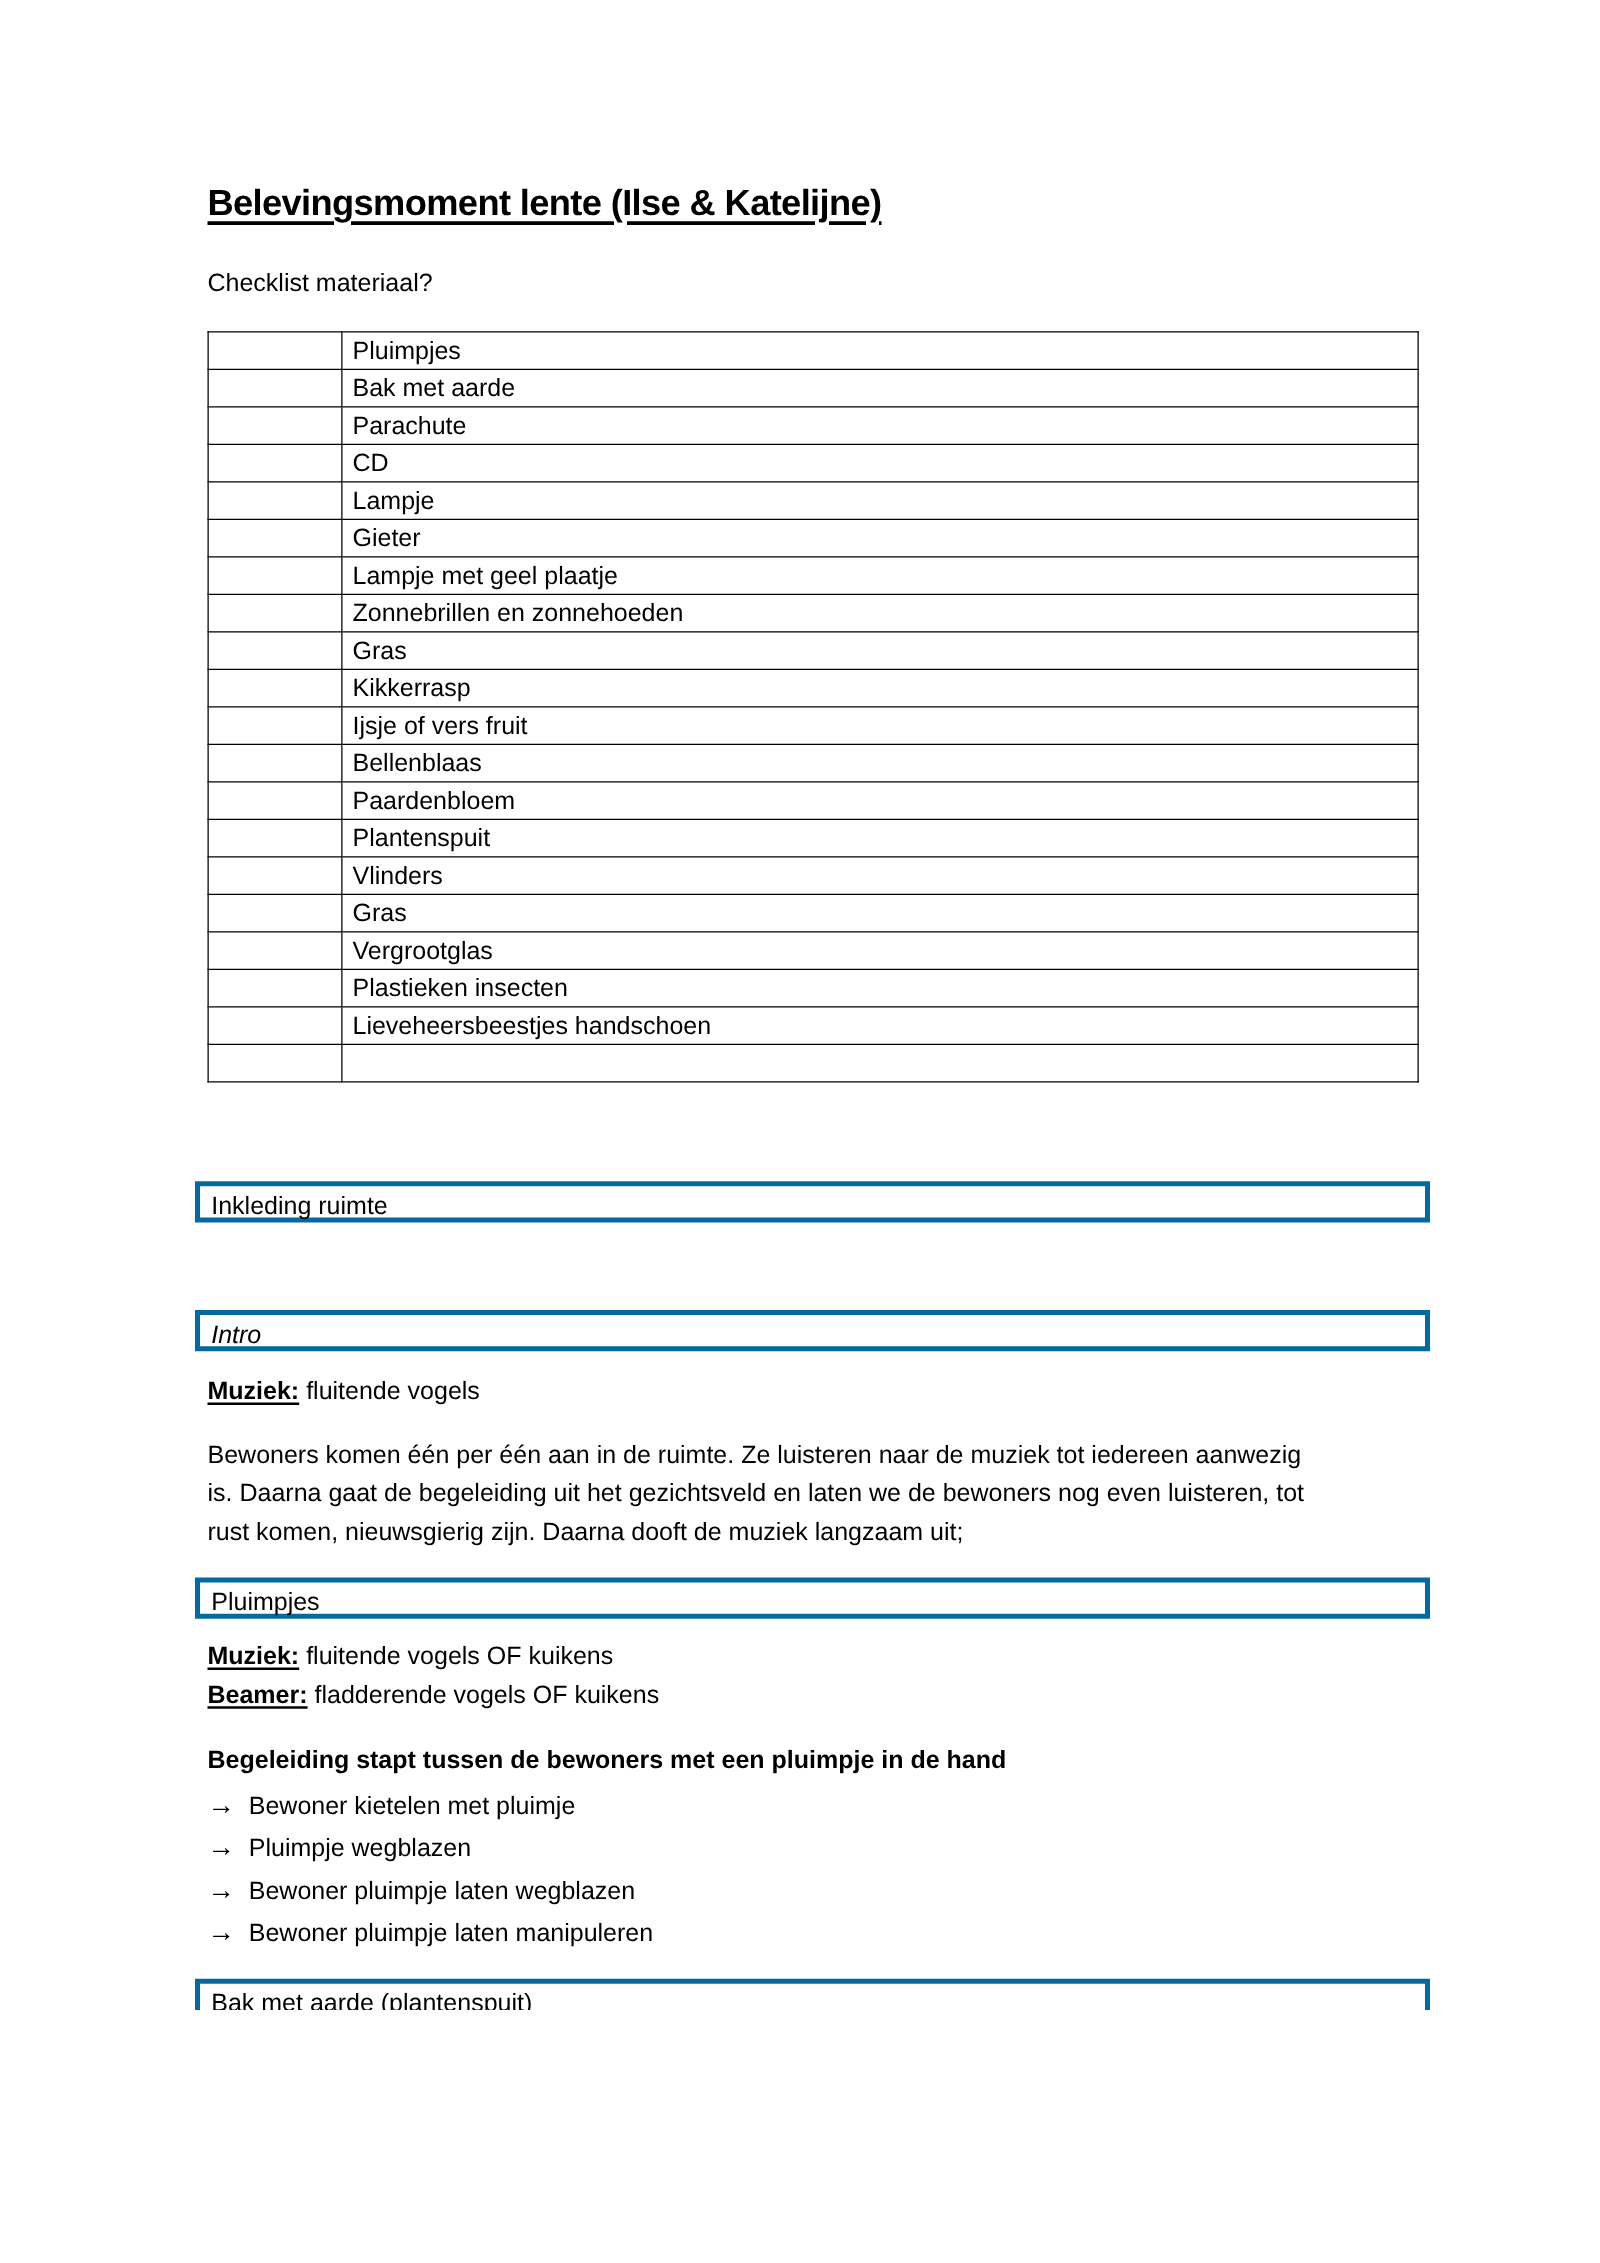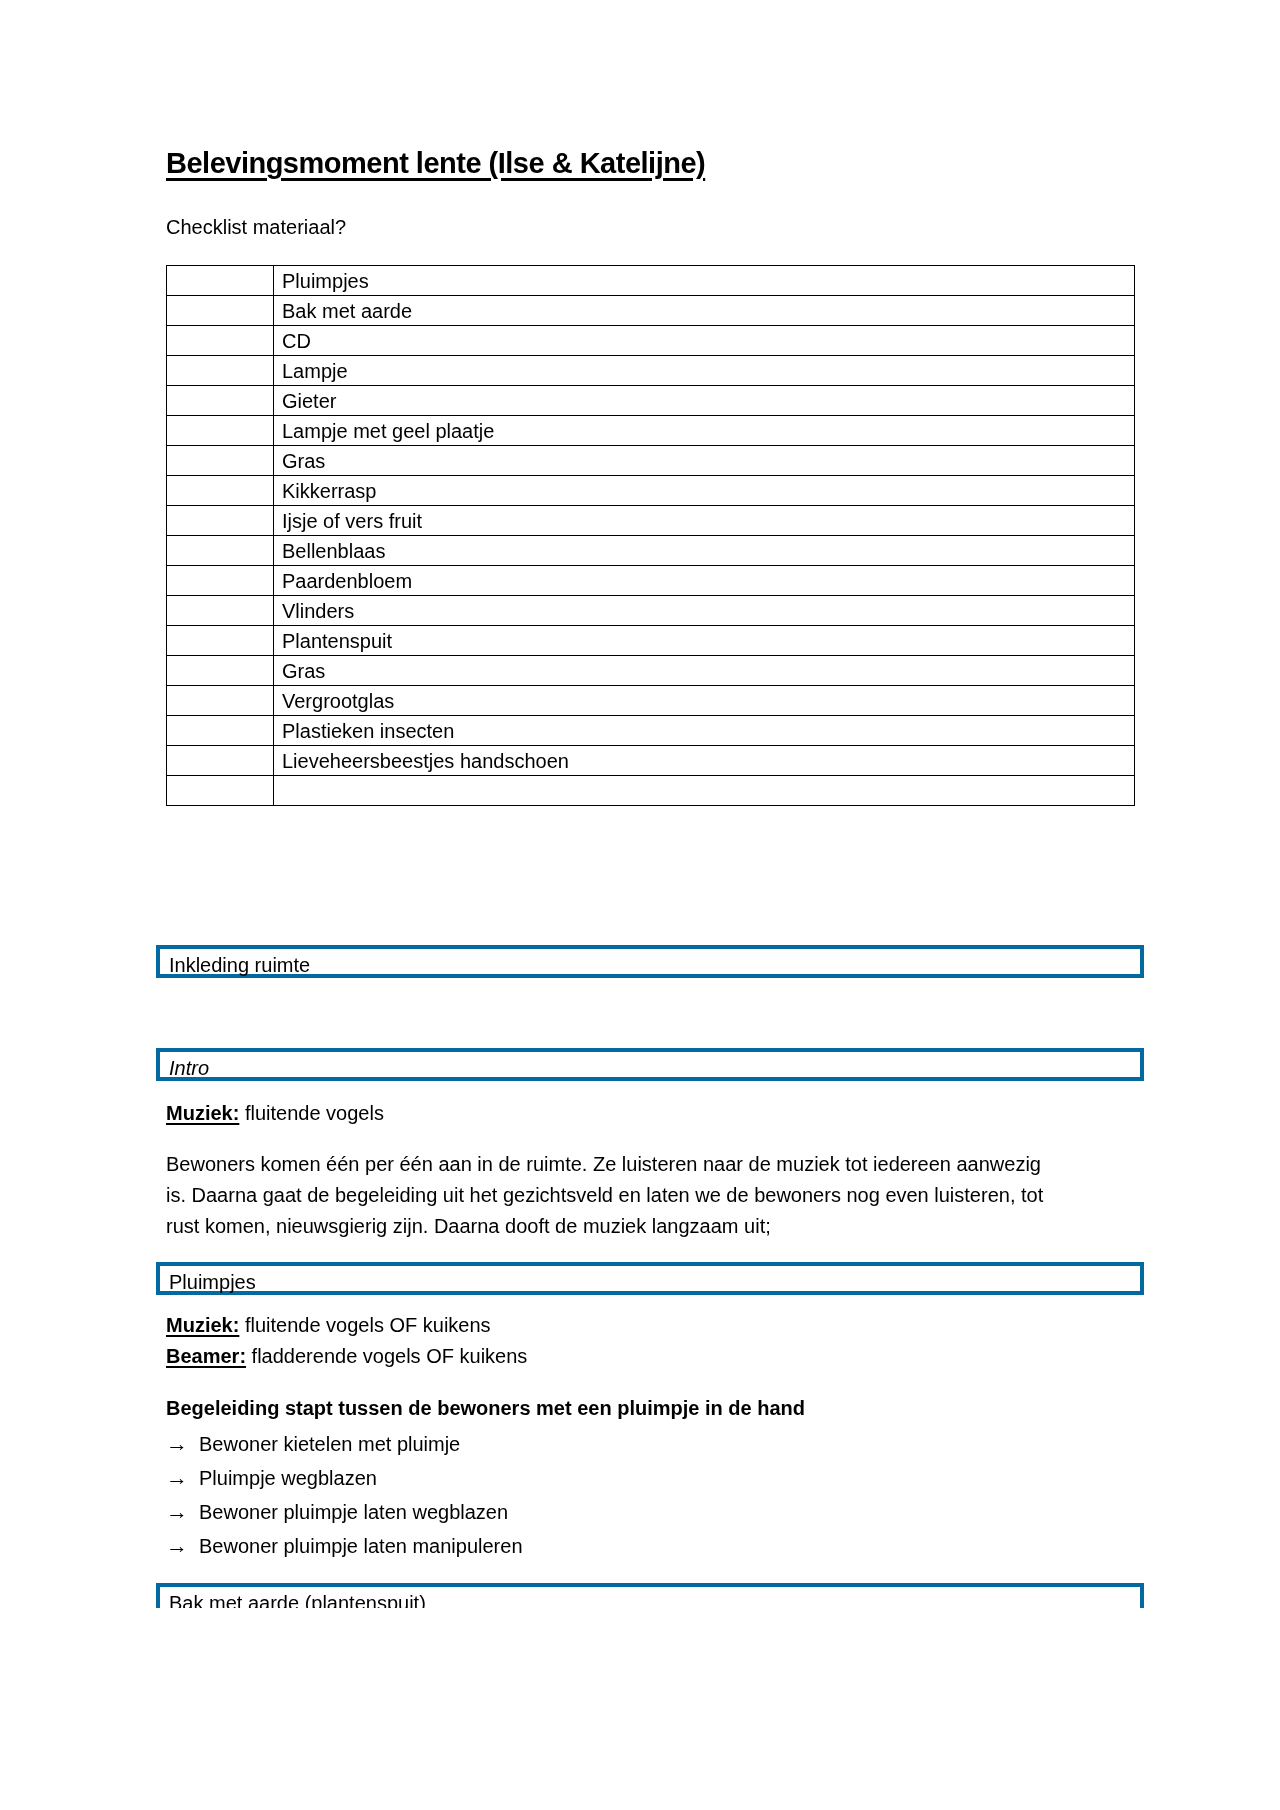--- a/index.html
+++ b/index.html
@@ -120,61 +120,69 @@
       <tr>
           <td class="check-cell"></td>
           <td>Pluimpjes</td>
         </tr>
       <tr>
           <td class="check-cell"></td>
           <td>Bak met aarde</td>
         </tr>
       <tr>
           <td class="check-cell"></td>
+          <td>Parachute</td>
+        </tr>
+      <tr>
+          <td class="check-cell"></td>
           <td>CD</td>
         </tr>
       <tr>
           <td class="check-cell"></td>
           <td>Lampje</td>
         </tr>
       <tr>
           <td class="check-cell"></td>
           <td>Gieter</td>
         </tr>
       <tr>
           <td class="check-cell"></td>
           <td>Lampje met geel plaatje</td>
         </tr>
       <tr>
           <td class="check-cell"></td>
+          <td>Zonnebrillen en zonnehoeden</td>
+        </tr>
+      <tr>
+          <td class="check-cell"></td>
           <td>Gras</td>
         </tr>
       <tr>
           <td class="check-cell"></td>
           <td>Kikkerrasp</td>
         </tr>
       <tr>
           <td class="check-cell"></td>
           <td>Ijsje of vers fruit</td>
         </tr>
       <tr>
           <td class="check-cell"></td>
           <td>Bellenblaas</td>
         </tr>
       <tr>
           <td class="check-cell"></td>
           <td>Paardenbloem</td>
         </tr>
       <tr>
           <td class="check-cell"></td>
+          <td>Plantenspuit</td>
+        </tr>
+      <tr>
+          <td class="check-cell"></td>
           <td>Vlinders</td>
-        </tr>
-      <tr>
-          <td class="check-cell"></td>
-          <td>Plantenspuit</td>
         </tr>
       <tr>
           <td class="check-cell"></td>
           <td>Gras</td>
         </tr>
       <tr>
           <td class="check-cell"></td>
           <td>Vergrootglas</td>
         </tr>
       <tr>

